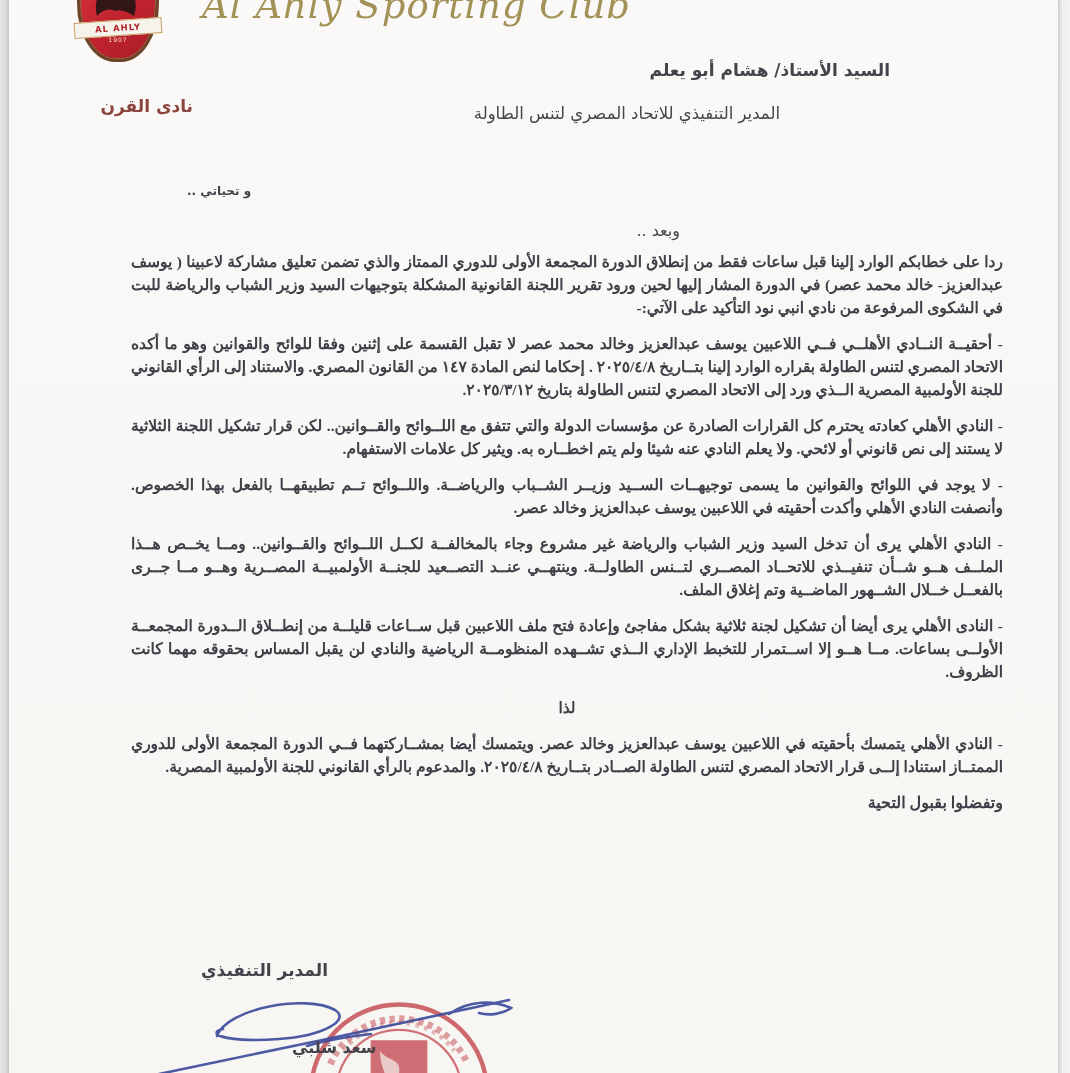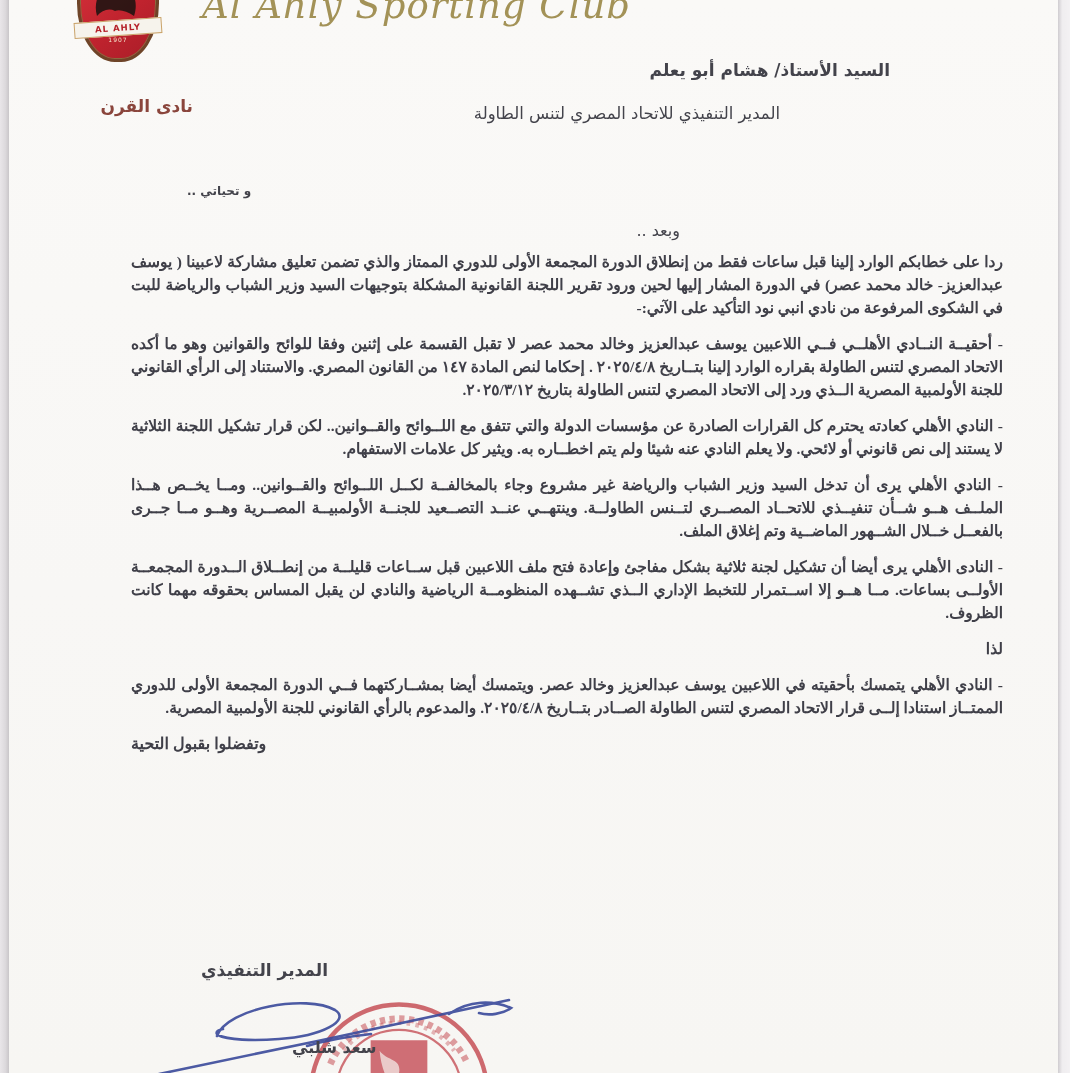--- a/index.html
+++ b/index.html
@@ -54,22 +54,22 @@
   .addr1{position:absolute;top:60px;right:168px;font-size:17px;font-weight:bold;}
   .addr2{position:absolute;top:104px;right:278px;font-size:16.5px;font-weight:normal;}
   .greeting{position:absolute;top:151px;right:55px;width:835px;font-size:16px;font-weight:bold;text-align:right;white-space:nowrap;}
   .greeting2{position:absolute;top:184px;left:178px;font-size:12px;font-weight:bold;}
   .baad{position:absolute;top:221px;right:378px;font-size:16px;font-weight:normal;}
   .bodycol{position:absolute;top:250px;right:55px;width:872px;}
   .bodycol p{
     margin:0 0 13px 0;font-size:15.5px;line-height:23px;
     font-weight:bold;text-align:justify;color:#3f3f48;font-family:Liberation Serif, serif;
   }
-  .bodycol p.center{margin:3px 0 13px 0;}
-  .bodycol p.closing{text-align:left;font-size:16px;margin-top:4px;}
+  .bodycol p.center{text-align:center;margin:3px 0 13px 0;}
+  .bodycol p.closing{text-align:right;font-size:16px;margin-top:4px;}
 
   
   .signer-title{position:absolute;top:960px;left:192px;font-size:17px;font-weight:bold;}
   .signer-name{position:absolute;top:1038px;left:283px;font-size:16px;font-weight:bold;z-index:5;text-align:center;}
   .stamp{position:absolute;left:256px;top:982px;width:268px;height:200px;opacity:.88;z-index:3;}
   .signature{position:absolute;left:148px;top:988px;width:390px;height:90px;z-index:4;}
 </style>
 </head>
 <body>
 
@@ -99,20 +99,21 @@
   <div class="ar addr1">السيد  الأستاذ/ هشام أبو يعلم</div>
   <div class="ar addr2">المدير التنفيذي للاتحاد المصري لتنس الطاولة</div>
 
   <div class="ar greeting2">و تحياتي ..</div>
   <div class="ar baad">وبعد ..</div>
 
   <div class="ar bodycol">
     <p>ردا على خطابكم الوارد إلينا قبل ساعات فقط من إنطلاق الدورة المجمعة الأولى للدوري الممتاز والذي تضمن تعليق مشاركة لاعبينا ( يوسف عبدالعزيز- خالد محمد عصر) في الدورة المشار إليها لحين ورود تقرير اللجنة القانونية المشكلة بتوجيهات السيد وزير الشباب والرياضة للبت في الشكوى المرفوعة من نادي انبي نود التأكيد على الآتي:-</p>
     <p>- أحقيــة النــادي الأهلــي فــي اللاعبين يوسف عبدالعزيز  وخالد محمد عصر لا تقبل القسمة على إثنين وفقا للوائح والقوانين  وهو ما أكده الاتحاد المصري لتنس الطاولة بقراره الوارد إلينا بتــاريخ ٢٠٢٥/٤/٨ . إحكاما لنص المادة ١٤٧ من القانون المصري. والاستناد إلى الرأي القانوني للجنة الأولمبية المصرية الــذي ورد إلى الاتحاد المصري لتنس الطاولة بتاريخ ٢٠٢٥/٣/١٢.</p>
     <p>- النادي الأهلي كعادته يحترم كل القرارات الصادرة عن مؤسسات الدولة والتي تتفق مع اللــوائح والقــوانين.. لكن قرار تشكيل اللجنة الثلاثية لا يستند إلى نص قانوني أو لائحي. ولا يعلم النادي عنه شيئا ولم يتم اخطــاره به. ويثير كل علامات الاستفهام.</p>
+    <p>- لا يوجد في اللوائح والقوانين ما يسمى توجيهــات الســيد وزيــر الشــباب والرياضــة.  واللــوائح تــم تطبيقهــا بالفعل بهذا الخصوص. وأنصفت النادي الأهلي وأكدت أحقيته في اللاعبين يوسف عبدالعزيز وخالد عصر.</p>
     <p>- النادي الأهلي يرى أن تدخل السيد وزير الشباب والرياضة غير مشروع وجاء بالمخالفــة لكــل اللــوائح والقــوانين.. ومــا يخــص هــذا الملــف هــو شــأن تنفيــذي للاتحــاد المصــري لتــنس الطاولــة. وينتهــي عنــد التصــعيد للجنــة الأولمبيــة المصــرية   وهــو مــا جــرى بالفعــل خــلال الشــهور الماضــية وتم إغلاق الملف.</p>
     <p>- النادى الأهلي يرى أيضا أن تشكيل لجنة ثلاثية بشكل مفاجئ وإعادة فتح ملف اللاعبين قبل ســاعات قليلــة من إنطــلاق الــدورة المجمعــة الأولــى بساعات. مــا هــو إلا اســتمرار للتخبط الإداري الــذي تشــهده المنظومــة الرياضية  والنادي لن يقبل المساس بحقوقه مهما  كانت الظروف.</p>
     <p class="center">لذا</p>
     <p>- النادي الأهلي يتمسك بأحقيته في اللاعبين يوسف عبدالعزيز وخالد عصر. ويتمسك أيضا بمشــاركتهما فــي الدورة المجمعة الأولى للدوري الممتــاز استنادا إلــى قرار الاتحاد المصري لتنس الطاولة الصــادر بتــاريخ ٢٠٢٥/٤/٨. والمدعوم بالرأي القانوني للجنة الأولمبية المصرية.</p>
     <p class="closing">وتفضلوا بقبول التحية</p>
   </div>
 
   <div class="ar signer-title">المدير التنفيذي</div>
 
   <svg class="stamp" viewBox="0 0 268 268">

